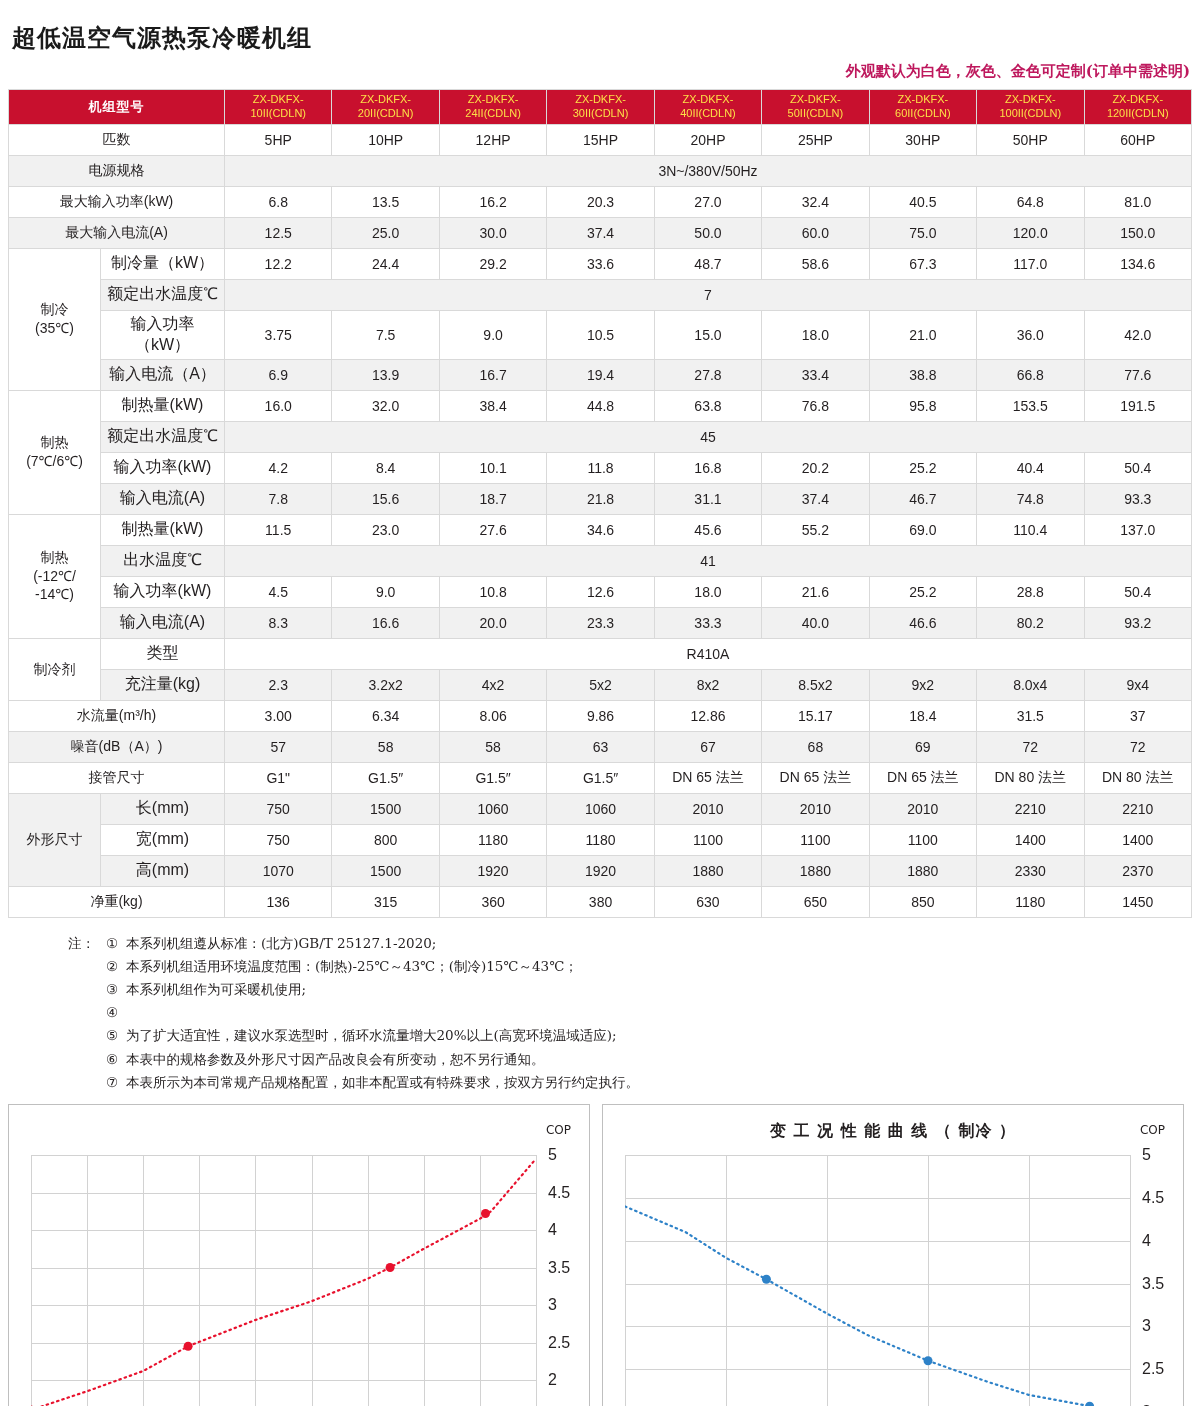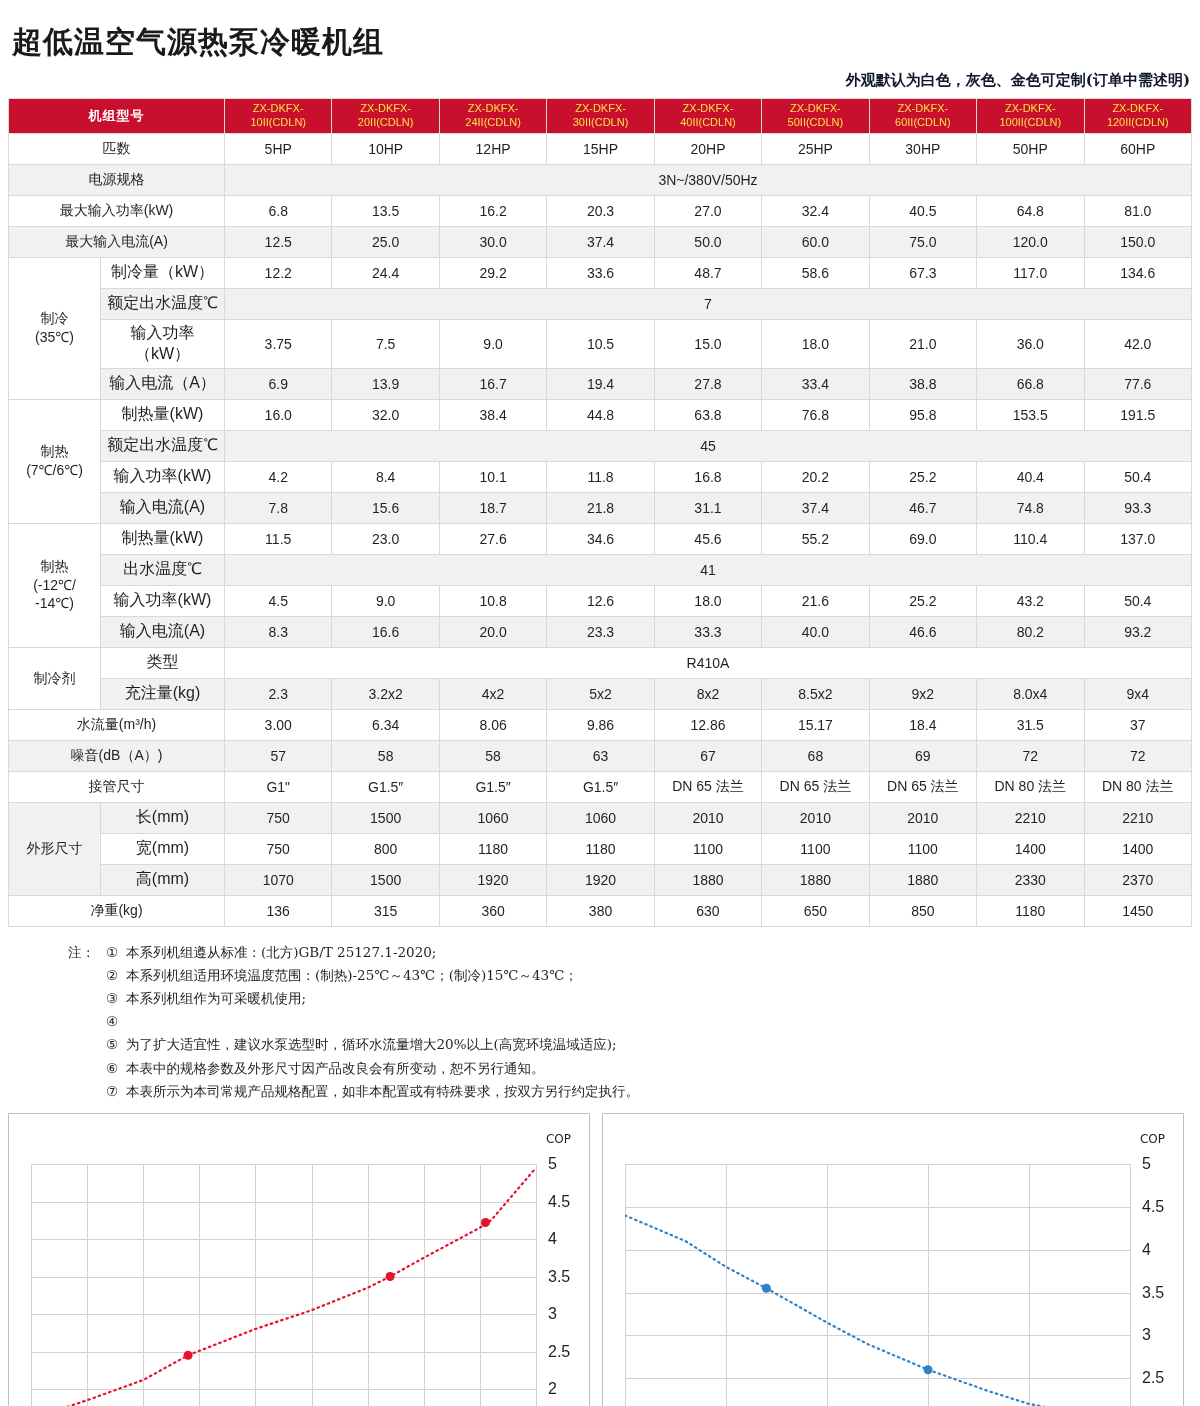--- a/index.html
+++ b/index.html
@@ -17,34 +17,34 @@
   }
   .page {
     width: 1200px;
     height: 1406px;
     position: relative;
     box-sizing: border-box;
     padding: 0 8px;
   }
   
   .title {
-    font-size: 30px;
+    font-size: 24px;
     font-weight: bold;
     letter-spacing: 1px;
     margin: 22px 0 0 4px;
     color: #1a1a1a;
   }
   .subtitle {
     text-align: right;
     font-size: 15px;
     font-family: "DejaVu Serif", serif;
     font-weight: bold;
     margin-top: 8px;
     margin-right: 2px;
-    color: #0f172a;
+    color: #be185d;
   }
   
   table.spec {
     width: 1184px;
     border-collapse: collapse;
     margin-top: 8px;
     table-layout: fixed;
     font-size: 14px;
   }
   table.spec td {
@@ -309,21 +309,21 @@
         </tr>
         <tr>
           <td class="sublabel">输入功率(kW)</td>
           <td class="num">4.5</td>
           <td class="num">9.0</td>
           <td class="num">10.8</td>
           <td class="num">12.6</td>
           <td class="num">18.0</td>
           <td class="num">21.6</td>
           <td class="num">25.2</td>
-          <td class="num">43.2</td>
+          <td class="num">28.8</td>
           <td class="num">50.4</td>
         </tr>
         <tr class="alt">
           <td class="sublabel">输入电流(A)</td>
           <td class="num">8.3</td>
           <td class="num">16.6</td>
           <td class="num">20.0</td>
           <td class="num">23.3</td>
           <td class="num">33.3</td>
           <td class="num">40.0</td>
@@ -506,20 +506,21 @@
             <polyline points="0,255 56.11111111111111,236.25 112.22222222222221,216 157.11111111111111,191.25 224.44444444444443,165 280.55555555555554,146.25 336.66666666666663,123.75 359.11111111111114,112.5 392.77777777777777,93.75 448.88888888888886,63.74999999999997 460.1111111111111,56.25 505,3.75" fill="none" stroke="#e8112d" stroke-width="2.2" stroke-dasharray="1.5 4" stroke-linecap="round"></polyline>
             <circle cx="0" cy="255" r="4.5" fill="#e8112d"></circle>
             <circle cx="157.11111111111111" cy="191.25" r="4.5" fill="#e8112d"></circle>
             <circle cx="359.11111111111114" cy="112.5" r="4.5" fill="#e8112d"></circle>
             <circle cx="454.5" cy="58.50000000000003" r="4.5" fill="#e8112d"></circle>
           </svg>
         </div>
 
     </div>
     <div class="chartbox">
+      <div class="chart-title">变 工 况 性 能 曲 线 （ 制冷 ）</div>
       <div class="cop-label">COP</div>
       <div class="plot" id="plot1">
           <div class="grid-line-v" style="left: 0px;"></div>
           <div class="grid-line-v" style="left: 101px;"></div>
           <div class="grid-line-v" style="left: 202px;"></div>
           <div class="grid-line-v" style="left: 303px;"></div>
           <div class="grid-line-v" style="left: 404px;"></div>
           <div class="grid-line-v" style="left: 505px;"></div>
           <div class="yl" style="left: 517px; top: 257.143px;">2</div>
           <div class="grid-line-h" style="top: 214.286px;"></div>

